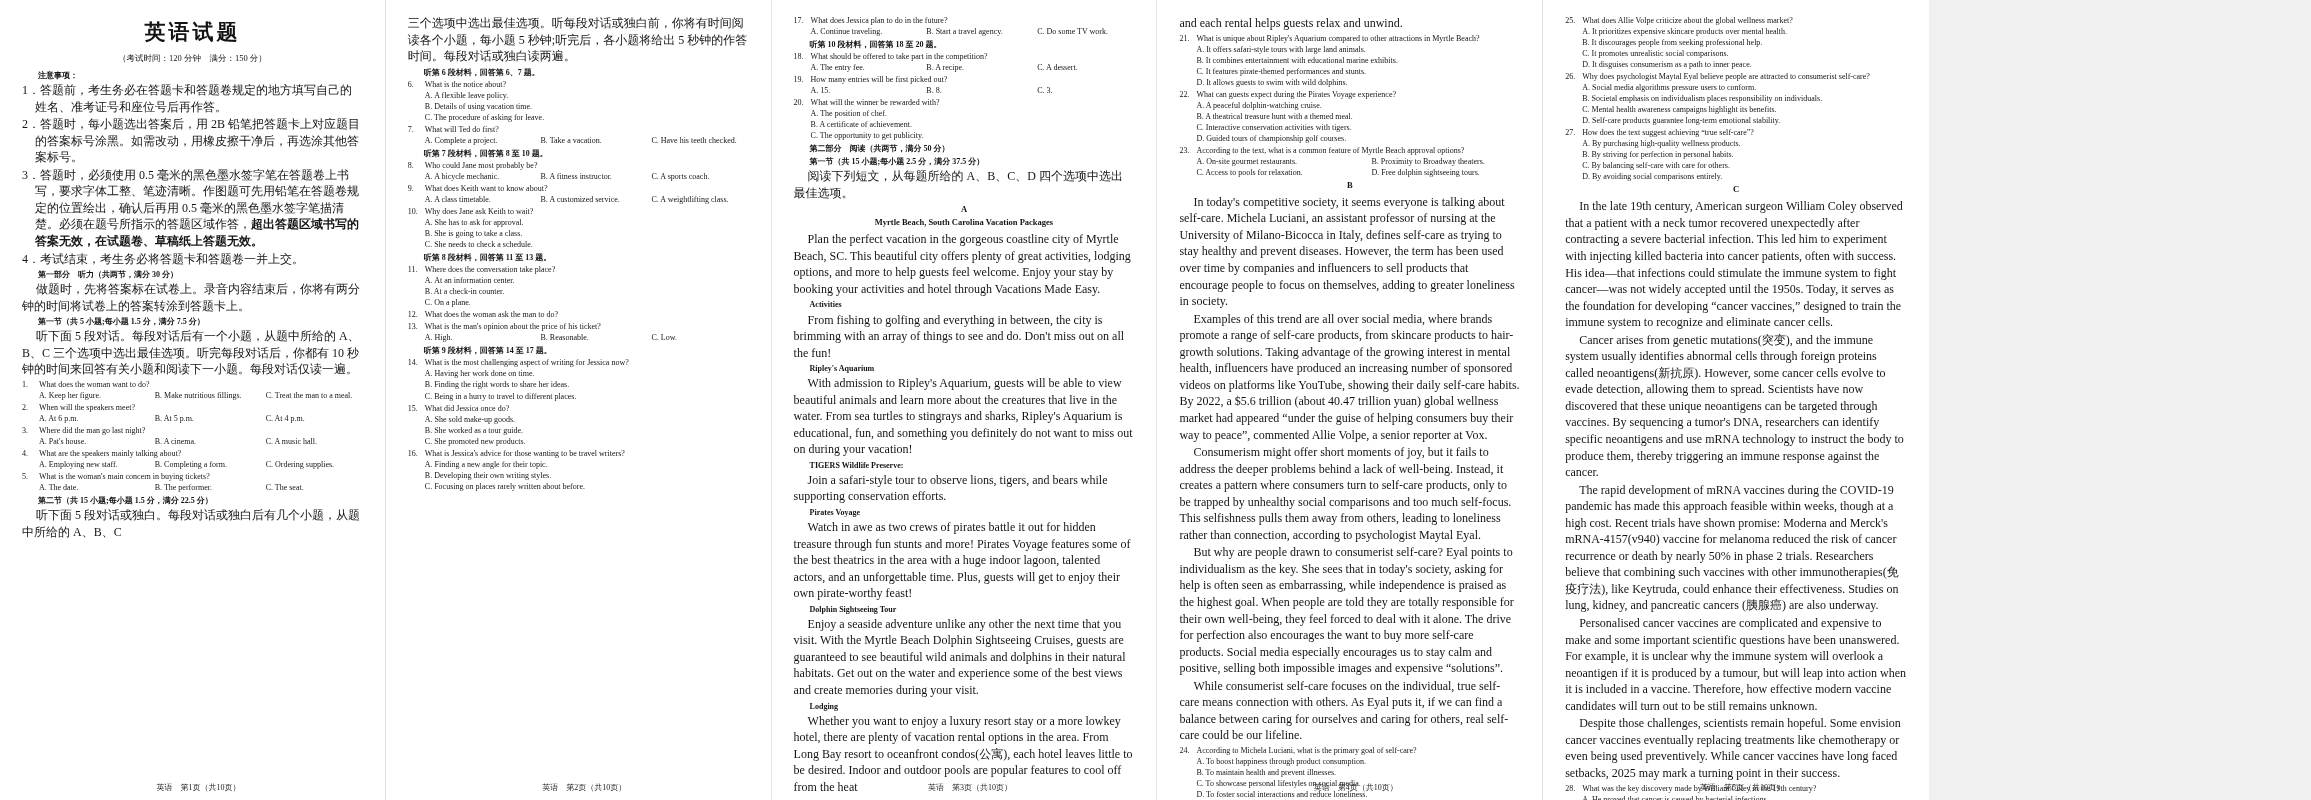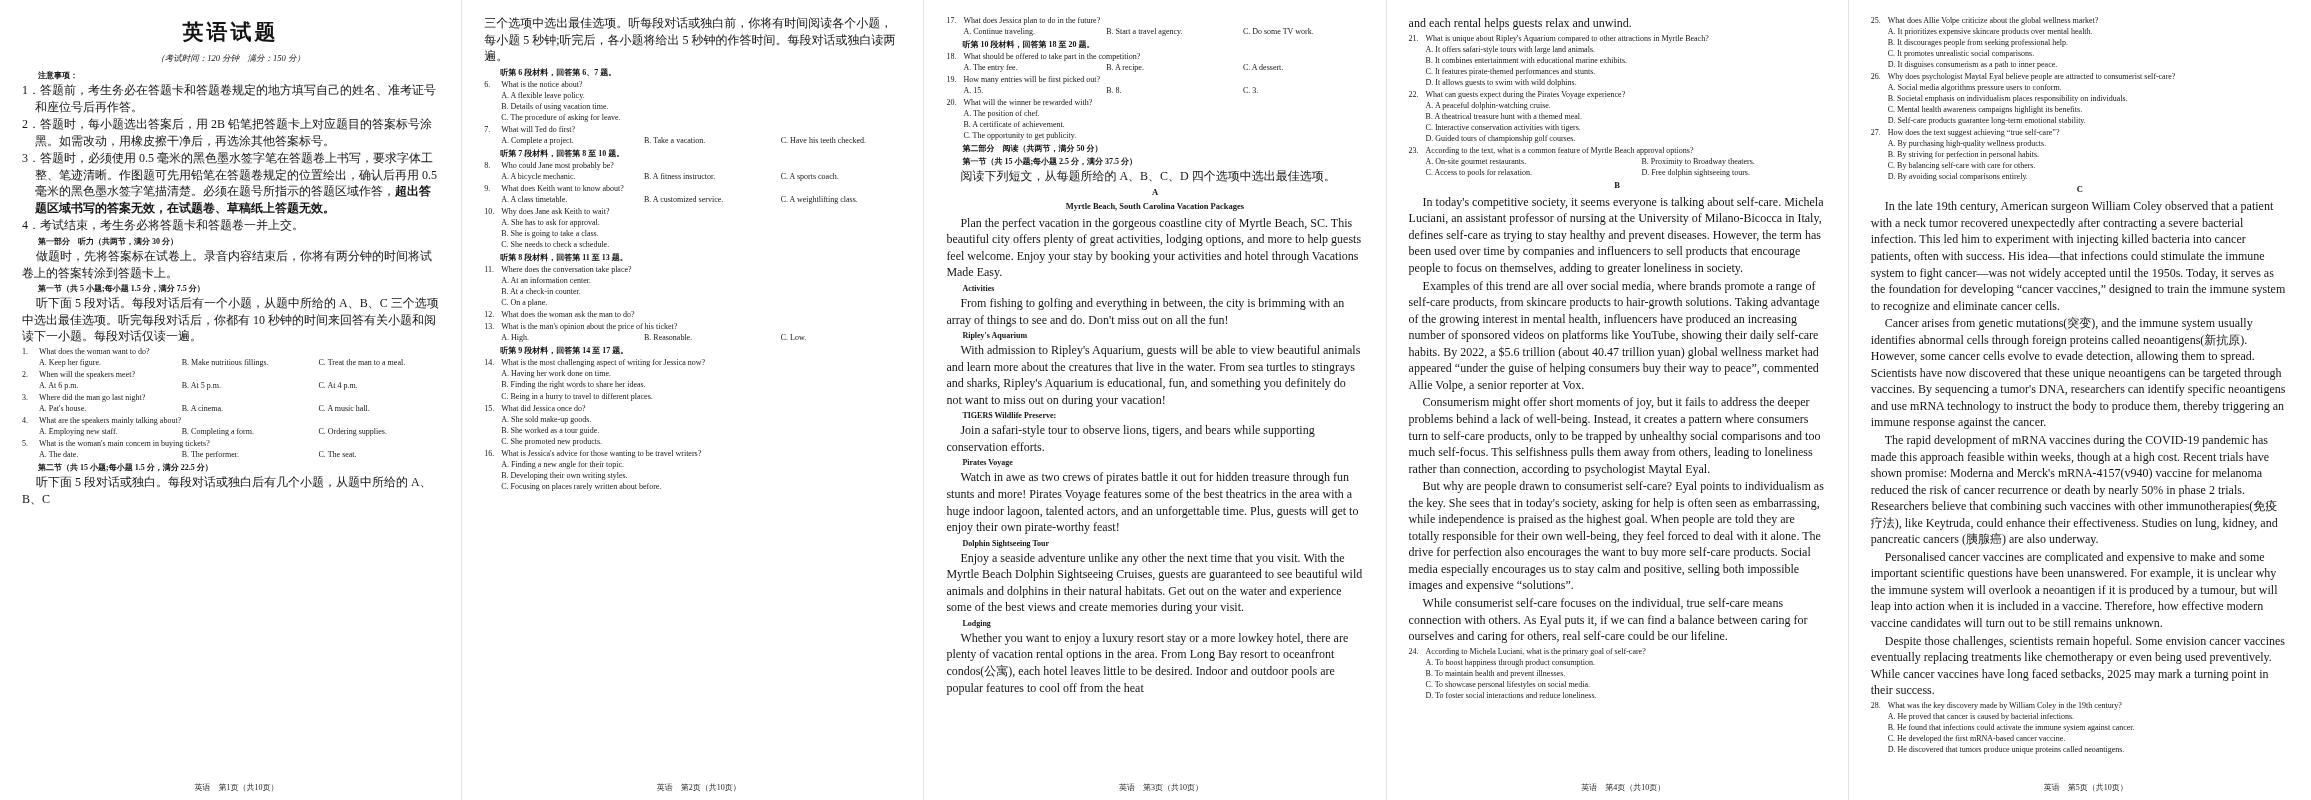--- a/index.html
+++ b/index.html
@@ -1,23 +1,23 @@
 <!DOCTYPE html>
 <html><head>
 <meta charset="utf-8">
 <style>
   html,body{margin:0;padding:0;background:#f0f0f0;}
-  .sheet{width:2311px;height:800px;background:#ffffff;display:flex;
+  .sheet{width:1929px;height:800px;background:#ffffff;display:flex;
          font-family:"Liberation Serif","DejaVu Serif",serif;color:#141414;}
   .page{position:relative;flex:0 0 20%;box-sizing:border-box;
         padding:14px 22px 26px 22px;border-right:1px solid #e2e2e2;overflow:hidden;}
   .page:last-child{border-right:none;}
   .footer{position:absolute;bottom:7px;left:12px;right:0;text-align:center;font-size:8px;color:#222;}
   .h1{text-align:center;font-size:21px;font-weight:bold;letter-spacing:3px;margin:4px 0 7px;}
-  .sub{text-align:center;font-size:8.5px;margin:0 0 5px;font-style:italic;}
+  .sub{text-align:center;font-size:8.5px;margin:0 0 5px;}
   .b{font-weight:bold;font-size:8px;line-height:1.38;margin:2px 16px 1px;}
   .bc{font-weight:bold;text-align:center;font-size:8.5px;line-height:1.4;margin:2px 0;}
   p.p{font-size:12px;line-height:1.38;margin:1px 0;}
   .indent{text-indent:14px;}
   .hang{padding-left:13px;text-indent:-13px;}
   .q{font-size:8px;line-height:1.38;margin:1px 0;}
   .q .stem{display:flex;}
   .qnum{flex:0 0 17px;}
   .qtext{flex:1;}
   .opts{display:grid;padding-left:17px;column-gap:4px;}

